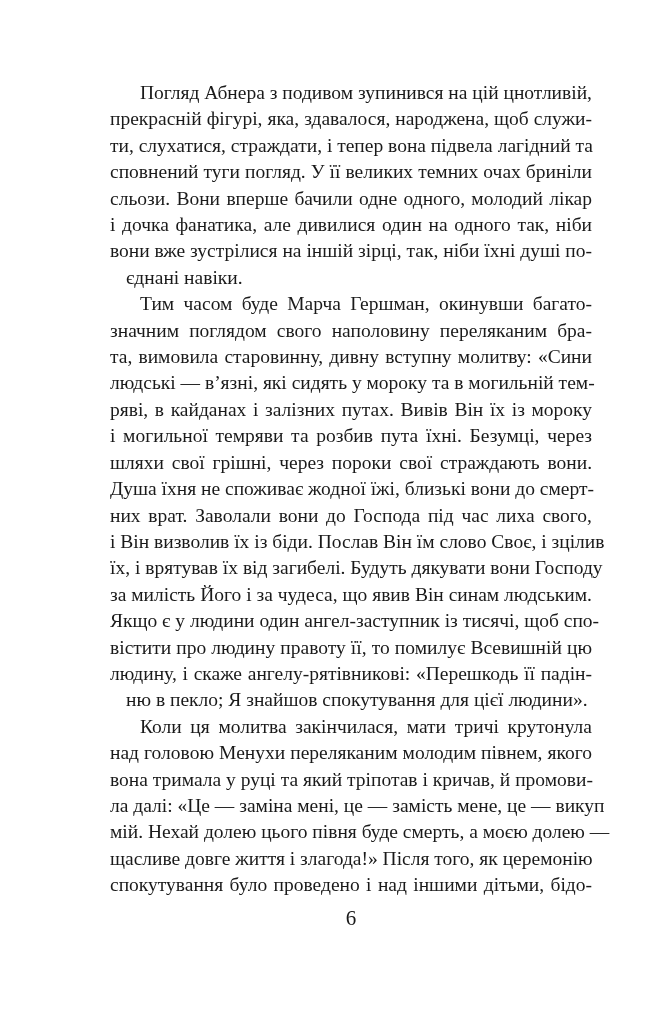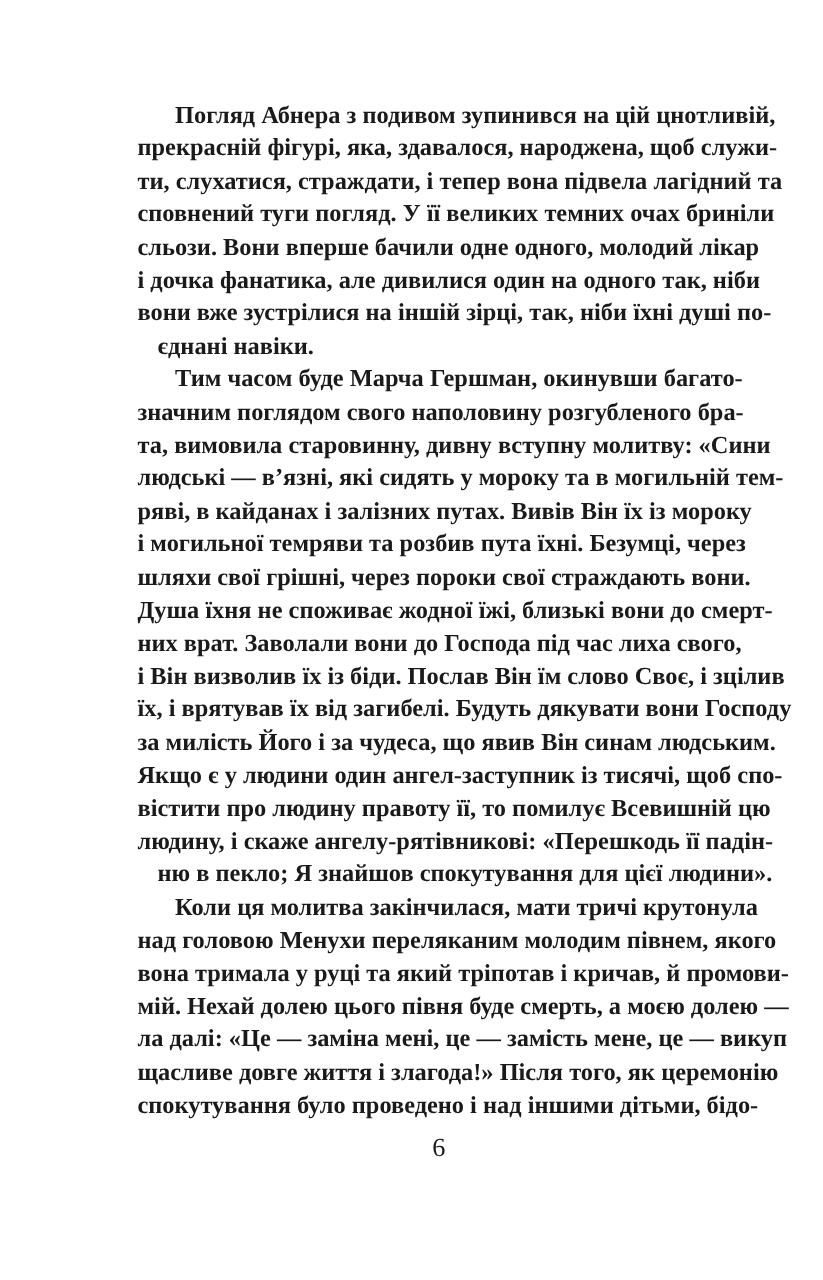--- a/index.html
+++ b/index.html
@@ -15,21 +15,20 @@
   }
 
   .text-block {
     position: absolute;
     left: 110px;
     top: 80px;
     width: 482px;
     color: var(--ink, #1a1a1a);
     font-size: 19.5px;
     line-height: 26.4px;
-    font-weight: bold;
     -webkit-font-smoothing: antialiased;
   }
 
   .para .line {
     text-align: justify;
     text-align-last: justify;
     white-space: nowrap;
   }
 
   
@@ -58,41 +57,41 @@
         <div class="line">прекрасній фігурі, яка, здавалося, народжена, щоб служи-</div>
         <div class="line">ти, слухатися, страждати, і тепер вона підвела лагідний та</div>
         <div class="line">сповнений туги погляд. У її великих темних очах бриніли</div>
         <div class="line">сльози. Вони вперше бачили одне одного, молодий лікар</div>
         <div class="line">і дочка фанатика, але дивилися один на одного так, ніби</div>
         <div class="line">вони вже зустрілися на іншій зірці, так, ніби їхні душі по-</div>
         <div class="line">єднані навіки.</div>
       </div>
     <div class="para last-left">
         <div class="line">Тим часом буде Марча Гершман, окинувши багато-</div>
-        <div class="line">значним поглядом свого наполовину розгубленого бра-</div>
+        <div class="line">значним поглядом свого наполовину переляканим бра-</div>
         <div class="line">та, вимовила старовинну, дивну вступну молитву: «Сини</div>
         <div class="line">людські — в’язні, які сидять у мороку та в могильній тем-</div>
         <div class="line">ряві, в кайданах і залізних путах. Вивів Він їх із мороку</div>
         <div class="line">і могильної темряви та розбив пута їхні. Безумці, через</div>
         <div class="line">шляхи свої грішні, через пороки свої страждають вони.</div>
         <div class="line">Душа їхня не споживає жодної їжі, близькі вони до смерт-</div>
         <div class="line">них врат. Заволали вони до Господа під час лиха свого,</div>
         <div class="line">і Він визволив їх із біди. Послав Він їм слово Своє, і зцілив</div>
         <div class="line">їх, і врятував їх від загибелі. Будуть дякувати вони Господу</div>
         <div class="line">за милість Його і за чудеса, що явив Він синам людським.</div>
         <div class="line">Якщо є у людини один ангел-заступник із тисячі, щоб спо-</div>
         <div class="line">вістити про людину правоту її, то помилує Всевишній цю</div>
         <div class="line">людину, і скаже ангелу-рятівникові: «Перешкодь її падін-</div>
         <div class="line">ню в пекло; Я знайшов спокутування для цієї людини».</div>
       </div>
     <div class="para">
         <div class="line">Коли ця молитва закінчилася, мати тричі крутонула</div>
         <div class="line">над головою Менухи переляканим молодим півнем, якого</div>
         <div class="line">вона тримала у руці та який тріпотав і кричав, й промови-</div>
+        <div class="line">ла далі: «Це — заміна мені, це — замість мене, це — викуп</div>
         <div class="line">мій. Нехай долею цього півня буде смерть, а моєю долею —</div>
-        <div class="line">ла далі: «Це — заміна мені, це — замість мене, це — викуп</div>
         <div class="line">щасливе довге життя і злагода!» Після того, як церемонію</div>
         <div class="line">спокутування було проведено і над іншими дітьми, бідо-</div>
       </div>
   </main>
 
   <footer class="folio">6</footer>
 </div>
 
 </body></html>

